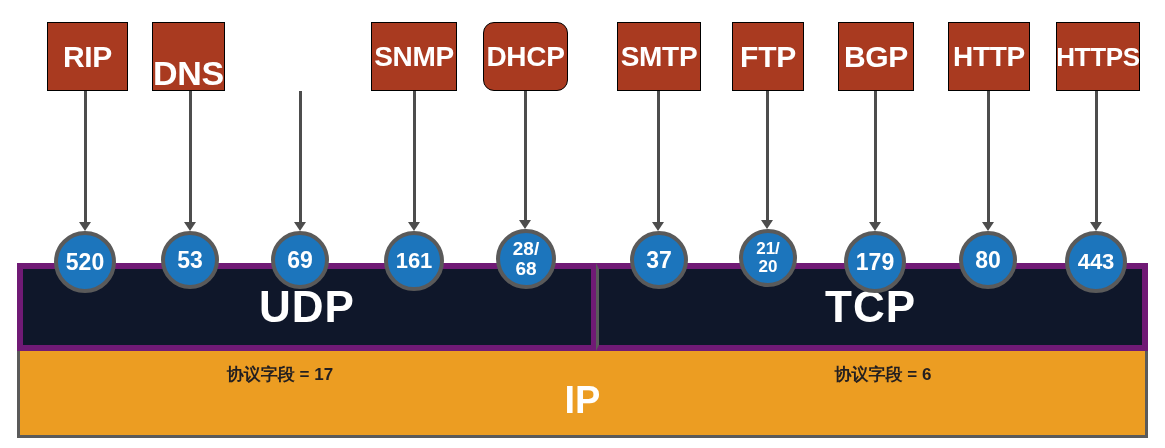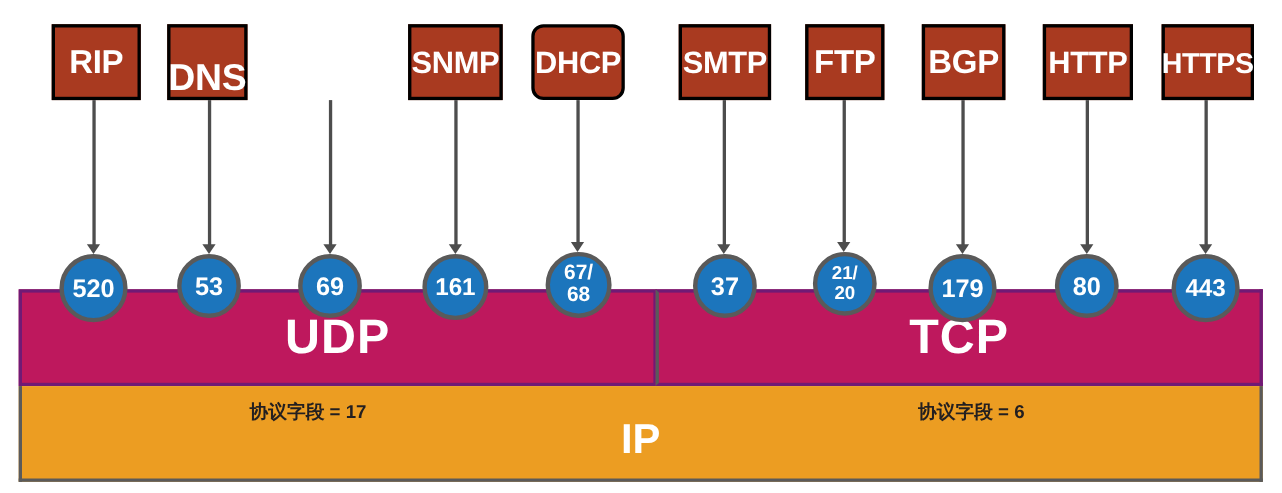--- a/index.html
+++ b/index.html
@@ -16,21 +16,21 @@
     height: 448px;
     background: #ffffff;
     overflow: hidden;
   }
 
   
   .proto-box {
     position: absolute;
     box-sizing: border-box;
     background: #A93A20;
-    border: 3px solid #000000;
+    border: 1px solid #000000;
     display: flex;
     align-items: center;
     justify-content: center;
     color: #ffffff;
     font-weight: bold;
     letter-spacing: -0.3px;
     line-height: 1;
     white-space: nowrap;
   }
 
@@ -73,22 +73,22 @@
   .band {
     position: absolute;
     box-sizing: border-box;
     display: flex;
     align-items: center;
     justify-content: center;
     color: #ffffff;
     font-weight: bold;
   }
   .band-udp, .band-tcp {
-    background: #be185d;
-    border: 3px solid #701a75;
+    background: #0f172a;
+    border: 6px solid #701a75;
     font-size: 44px;
     letter-spacing: 1px;
   }
   .band-tcp { border-left: 3px solid #5a5a5a; }
   .band-ip {
     background: #EC9D22;
     border: 3px solid #5a5a5a;
     border-top: none;
     font-size: 38px;
   }
@@ -180,21 +180,21 @@
   <div class="port-circle" style="left:161px; top:231px; width:58px; height:58px; font-size:23px;text-align:center;">
     <span class="pl">53</span>
   </div>
   <div class="port-circle" style="left:271px; top:231px; width:58px; height:58px; font-size:23px;">
     <span class="pl">69</span>
   </div>
   <div class="port-circle" style="left:384px; top:231px; width:60px; height:60px; font-size:22px;">
     <span class="pl">161</span>
   </div>
   <div class="port-circle" style="left:496px; top:229px; width:60px; height:60px; font-size:19px;">
-    <span class="pl">67/</span>
+    <span class="pl">28/</span>
     <span class="pl">68</span>
   </div>
 
   <div class="port-circle" style="left:630px; top:231px; width:58px; height:58px; font-size:23px;">
     <span class="pl">37</span>
   </div>
   <div class="port-circle" style="left:739px; top:229px; width:58px; height:58px; font-size:17px;">
     <span class="pl">21/</span>
     <span class="pl">20</span>
   </div>

